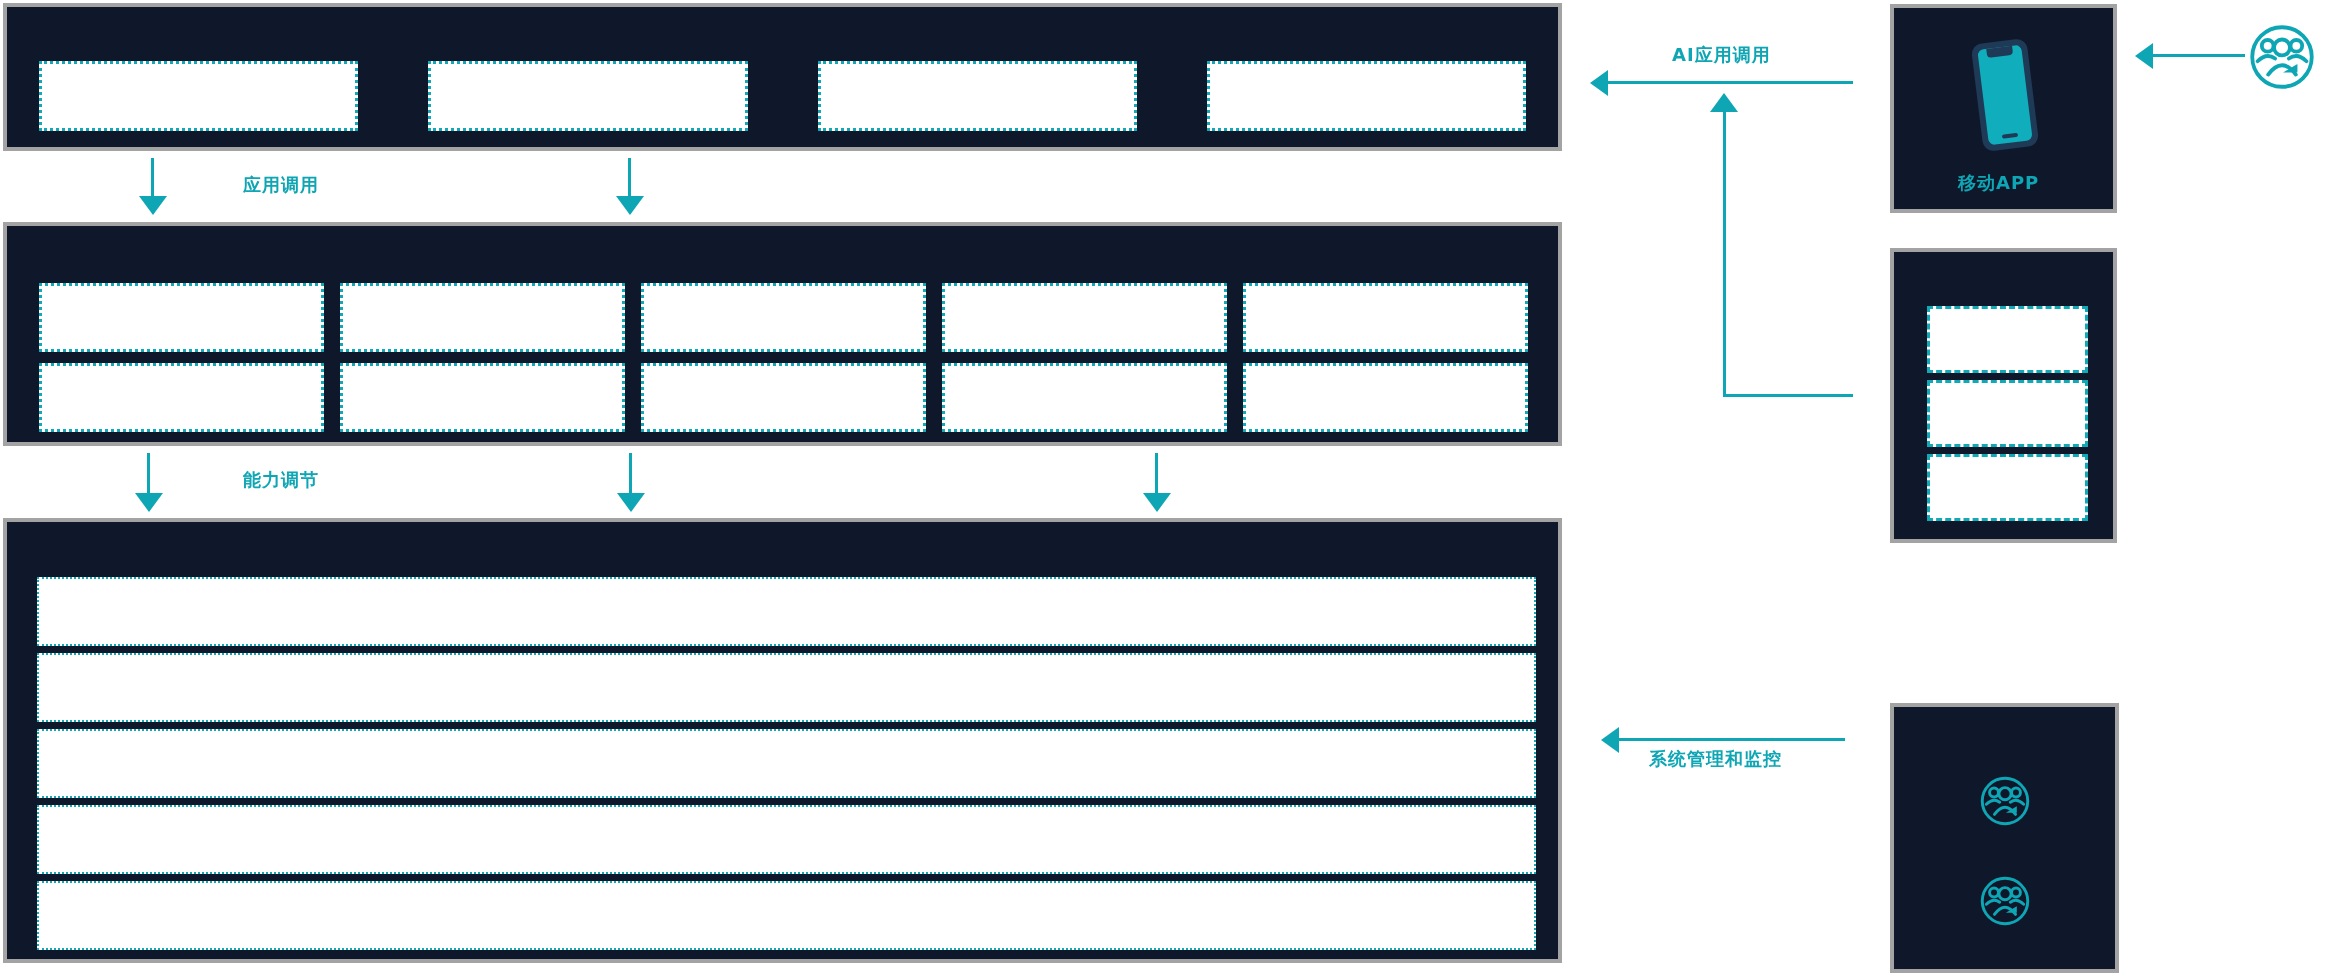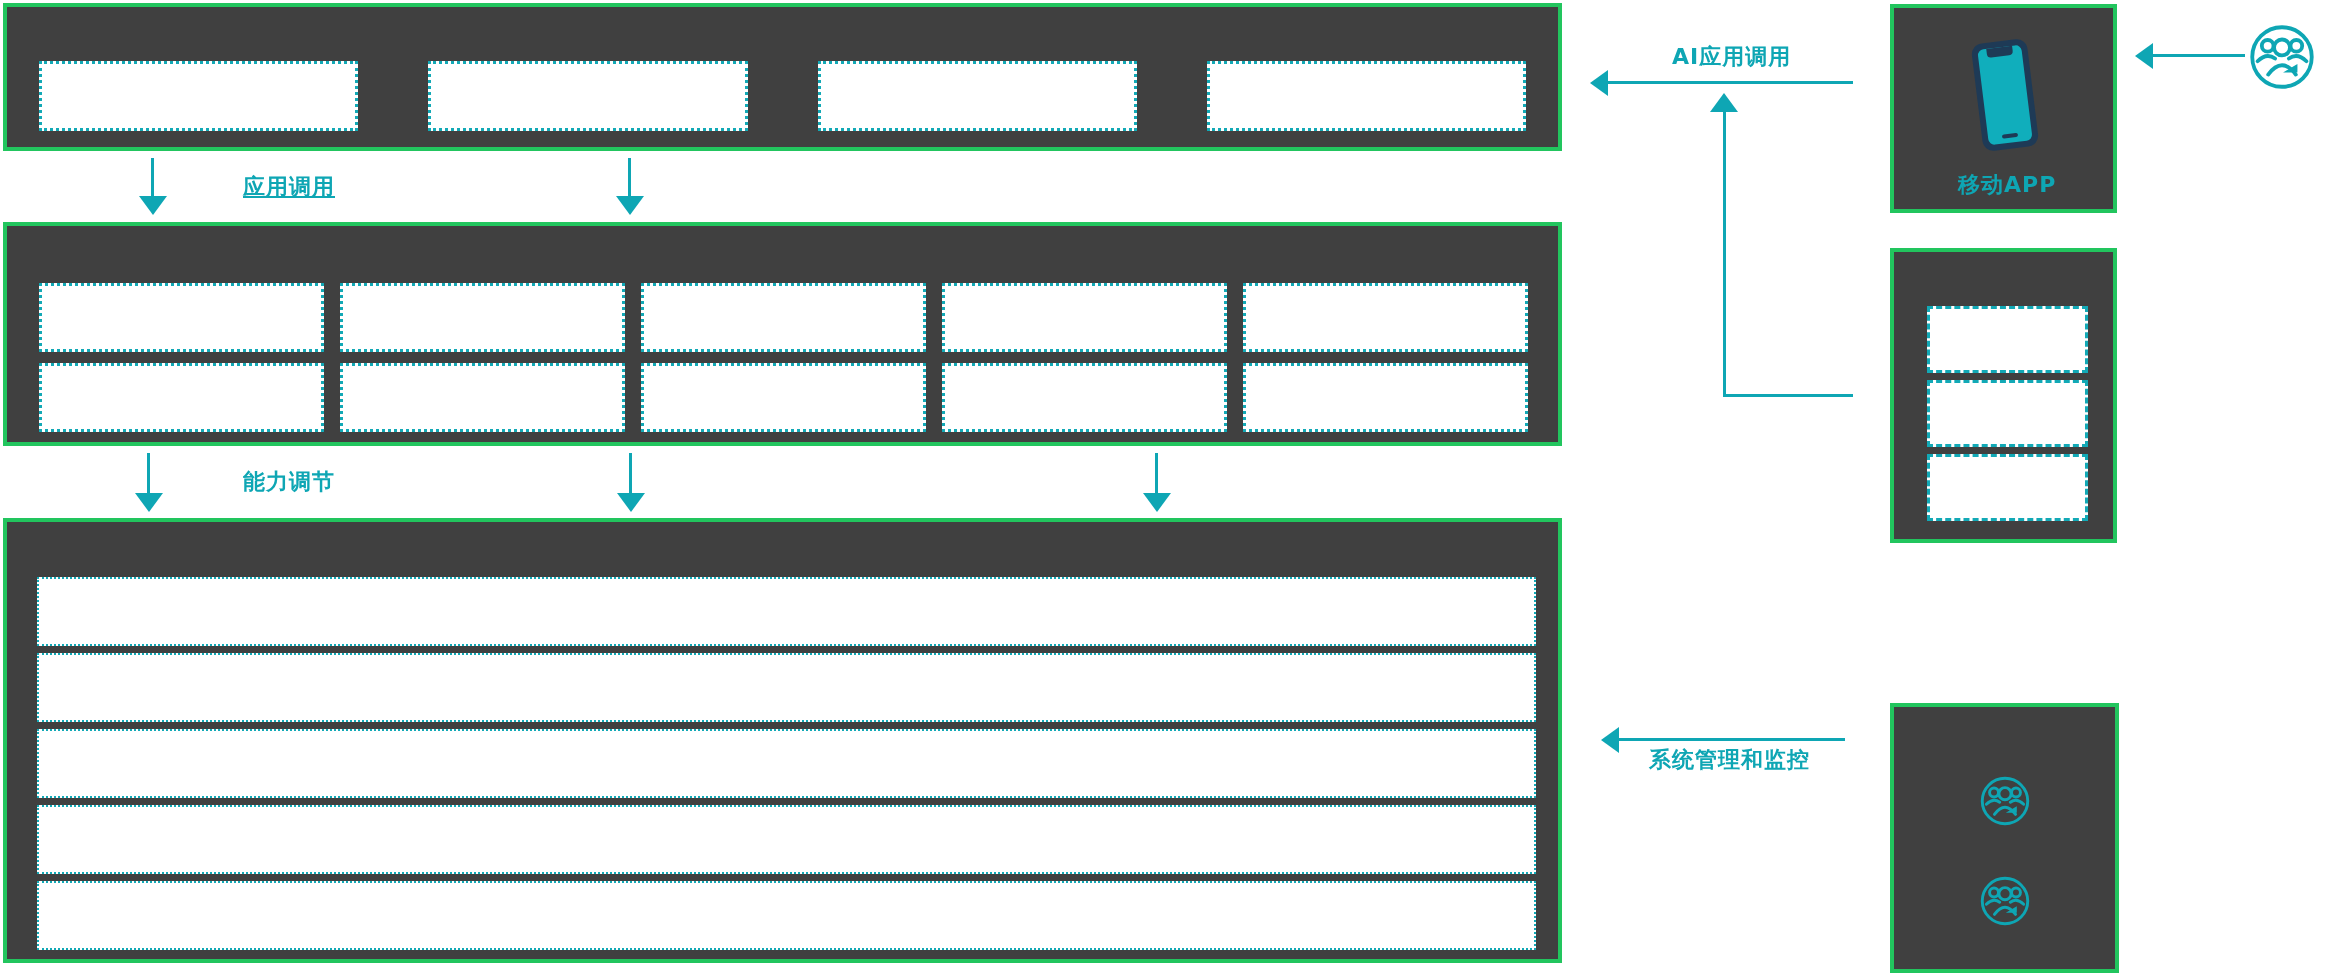--- a/index.html
+++ b/index.html
@@ -6,22 +6,22 @@
   .canvas{
     position:relative;
     width:2326px;height:977px;
     background:#ffffff;
     font-family:"DejaVu Sans","Liberation Sans",sans-serif;
     overflow:hidden;
   }
   
   .band,.rbox{
     position:absolute;
-    border:4px solid #22c55e;
-    background:#404040;
+    border:4px solid #a3a3a3;
+    background:#0f172a;
     box-sizing:border-box;
   }
   
   .slot{
     border:3px dotted #12A9B6;
     box-sizing:border-box;
     background:#ffffff;
   }
   .slot.thin{border:2px dotted #12A9B6;}
   .grid4{
@@ -39,21 +39,21 @@
   }
   .stack5 .slot{height:69px;}
   .stack3{
     position:absolute;left:33px;top:54px;width:161px;
     display:flex;flex-direction:column;gap:7px;
   }
   .stack3 .slot{height:67px;border:3px dashed #12A9B6;}
   
   .lbl{
     position:absolute;
-    color:#0EA6B4;font-weight:bold;font-size:22px;line-height:1;
+    color:#0EA6B4;font-weight:bold;font-size:18px;line-height:1;
     letter-spacing:1px;white-space:nowrap;
   }
   
   .vshaft{position:absolute;width:3px;background:#0EA6B4;}
   .hshaft{position:absolute;height:3px;background:#0EA6B4;}
   .head-down{position:absolute;width:0;height:0;
     border-left:14px solid transparent;border-right:14px solid transparent;
     border-top:19px solid #0EA6B4;}
   .head-up{position:absolute;width:0;height:0;
     border-left:14px solid transparent;border-right:14px solid transparent;
@@ -97,21 +97,21 @@
     <div class="slot"></div>
         <div class="slot"></div>
         <div class="slot"></div>
       </div>
   </div>
 
   <div class="vshaft" style="left:151px;top:158px;height:39px;"></div>
   <div class="head-down" style="left:139px;top:196px;"></div>
   <div class="vshaft" style="left:628px;top:158px;height:39px;"></div>
   <div class="head-down" style="left:616px;top:196px;"></div>
-  <div class="lbl" style="left:243px;top:176px;text-decoration:underline;">应用调用</div>
+  <div class="lbl" style="left:243px;top:176px;">应用调用</div>
 
   <div class="band" style="left:3px;top:222px;width:1559px;height:224px;">
     <div class="grid10">
       <div class="slot"></div>
     <div class="slot"></div>
         <div class="slot"></div>
         <div class="slot"></div>
         <div class="slot"></div>
         <div class="slot"></div>
         <div class="slot"></div>

